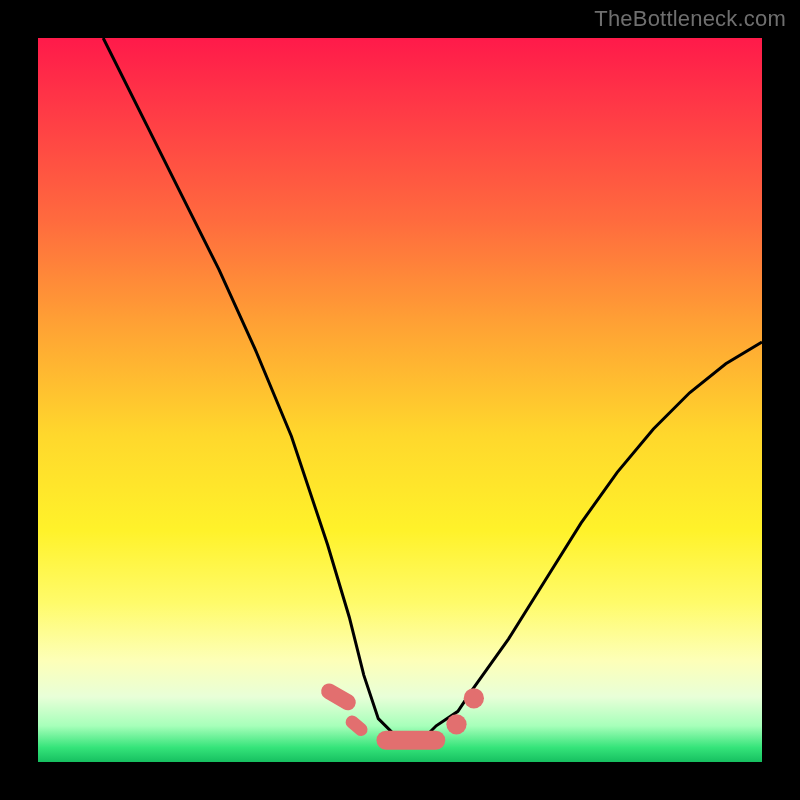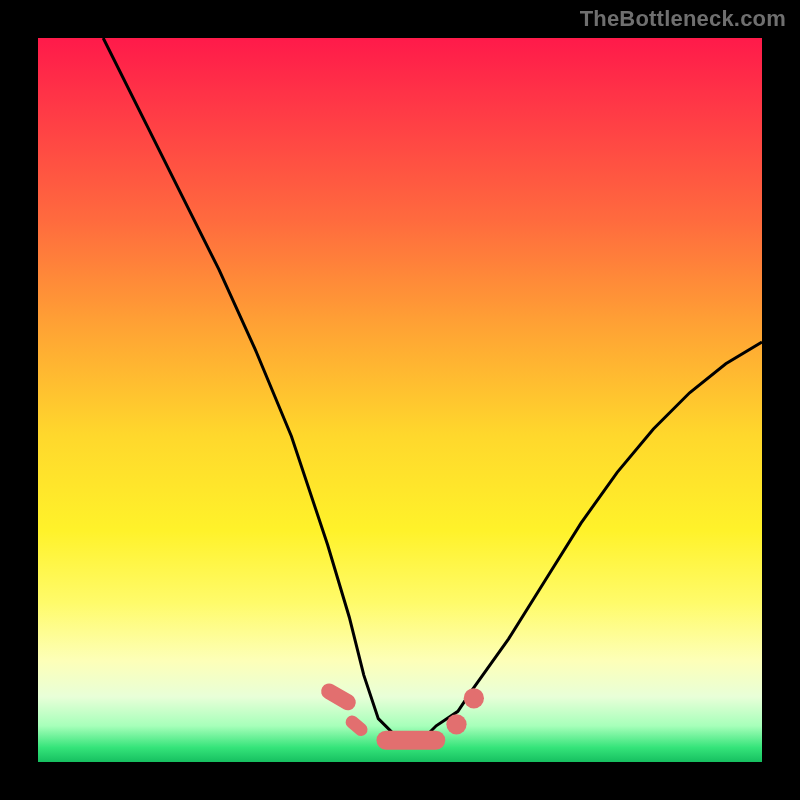--- a/index.html
+++ b/index.html
@@ -38,21 +38,21 @@
       #35e47a 98%,
       #16c060 100%
     );
   }
   .watermark {
     position: absolute;
     top: 6px;
     right: 14px;
     font-family: Arial, Helvetica, sans-serif;
     font-size: 22px;
-    font-weight: 700;
+    font-weight: 400;
     color: #6f6f6f;
     letter-spacing: 0.2px;
   }
   svg.curve {
     position: absolute;
     left: 0;
     top: 0;
     width: 724px;
     height: 724px;
   }

